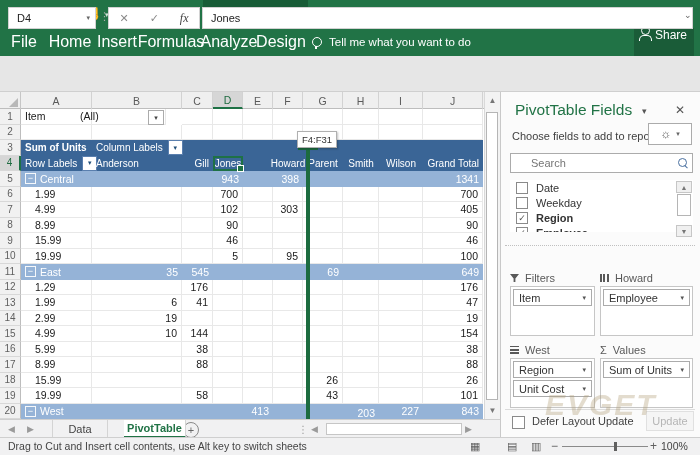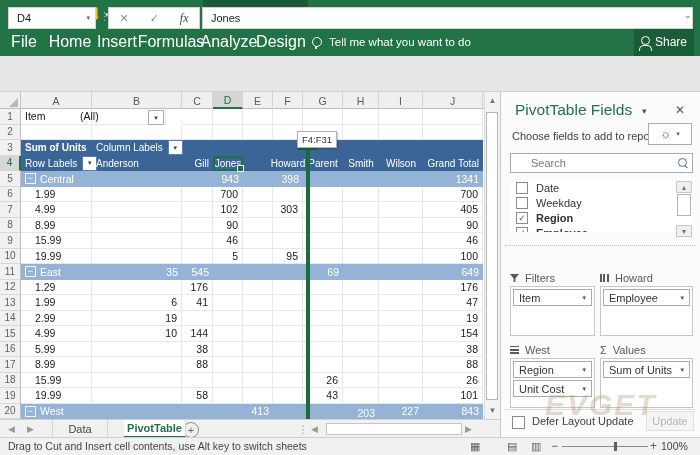--- a/index.html
+++ b/index.html
@@ -21,21 +21,21 @@
   .dim{opacity:.45;}
   .winbtn{top:0;height:28px;width:30px;display:flex;align-items:center;justify-content:center;font-size:12px;color:#fff;}
   .icon-ribbonopts{width:11px;height:9px;border:1px solid #fff;display:inline-block;position:relative;}
   .icon-ribbonopts:before{content:"";position:absolute;left:0;top:2px;width:11px;height:0;border-top:1px solid #fff;}
   
   #tabrow{left:0;top:28px;width:700px;height:28px;background:#217346;}
   .rtab{position:absolute;top:0;height:28px;display:flex;align-items:center;color:#fff;font-size:16px;transform:translateX(-50%);}
   #tellme{left:312px;top:28px;height:28px;display:flex;align-items:center;color:#fff;font-size:11.5px;gap:7px;}
   .icon-bulb{width:8px;height:8px;border:1px solid #fff;border-radius:50%;position:relative;display:inline-block;}
   .icon-bulb:after{content:"";position:absolute;left:2px;top:8px;width:2px;height:3px;background:#fff;}
-  #share{left:634px;top:28px;width:60px;height:28px;background:#1A5C38;display:flex;align-items:center;justify-content:center;
+  #share{left:634px;top:28px;width:60px;height:28px;background:#1A5C38;display:flex;justify-content:center;
          gap:5px;color:#fff;font-size:12px;}
   .icon-person{width:7px;height:7px;border:1.2px solid #fff;border-radius:50%;position:relative;display:inline-block;top:-2px;}
   .icon-person:after{content:"";position:absolute;left:-3px;top:8px;width:11px;height:5px;border:1.2px solid #fff;border-bottom:none;
       border-radius:5px 5px 0 0;}
   
   #formulabar{left:0;top:56px;width:700px;height:36px;background:#E6E6E6;border-bottom:1px solid #cfcfcf;box-sizing:border-box;}
   .fbbox{position:absolute;top:7px;height:22px;background:#fff;border:1px solid #d2d2d2;box-sizing:border-box;
          display:flex;align-items:center;font-size:11px;color:#222;}
   #namebox{left:8px;width:88px;padding-left:8px;}
   #namebox .nbarrow{position:absolute;right:5px;font-size:7px;color:#666;}

